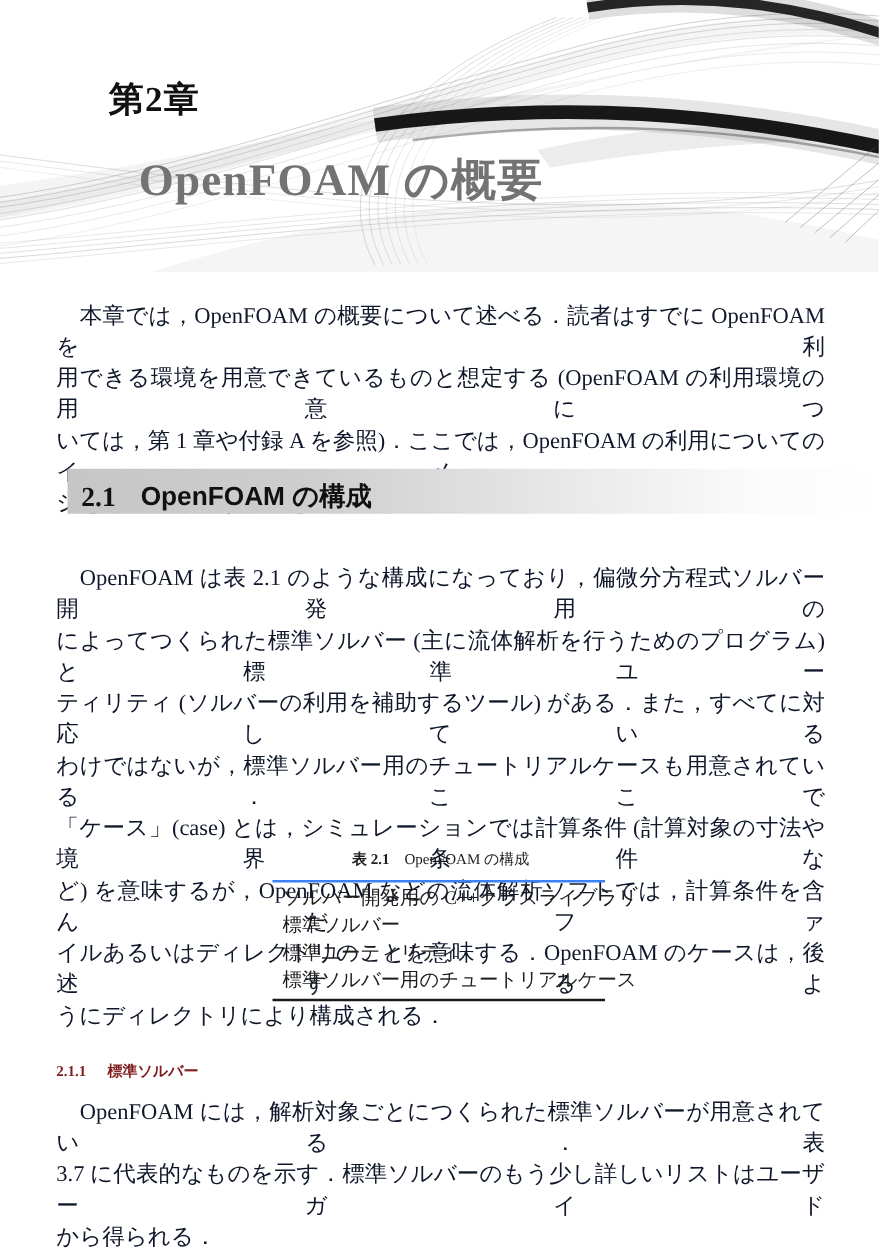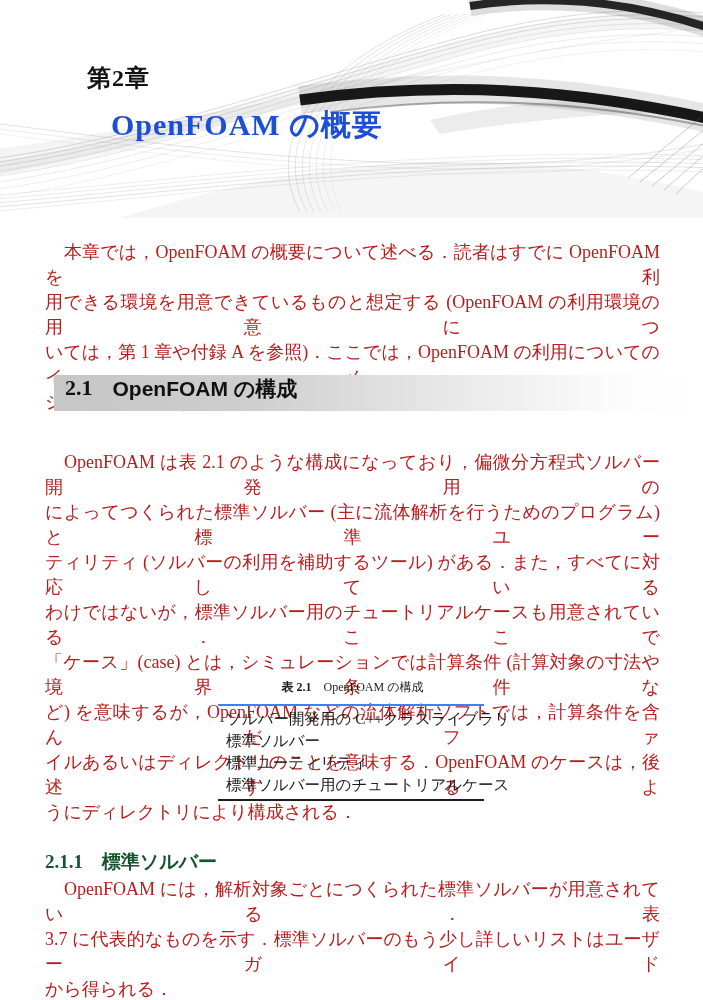--- a/index.html
+++ b/index.html
@@ -8,55 +8,55 @@
     background:#ffffff;color:#1c1c1c;
     font-family:"Liberation Serif","DejaVu Serif",serif;
   }
   [data-name]{box-sizing:border-box;}
   .abs{position:absolute;}
 
   
   .header-art{left:0;top:0;width:703px;height:218px;}
 
   
-  .chapter-label{left:87px;top:64px;font-size:24px;font-weight:bold;line-height:1.2;letter-spacing:1px;color:#111;}
-  .chapter-title{left:111px;top:108px;font-size:30px;font-weight:bold;line-height:1.15;letter-spacing:1px;color:#1d4ed8;white-space:nowrap;}
+  .chapter-label{left:87px;top:64px;font-size:28px;font-weight:bold;line-height:1.2;letter-spacing:1px;color:#111;}
+  .chapter-title{left:111px;top:124px;font-size:36px;font-weight:bold;line-height:1.15;letter-spacing:1px;color:#737373;white-space:nowrap;}
 
   
-  .para{left:45px;width:615px;font-size:18px;line-height:25px;color:#b91c1c;}
+  .para{left:45px;width:615px;font-size:18px;line-height:25px;color:#0f172a;}
   .para .jline{text-align:justify;text-align-last:justify;white-space:normal;}
   .para .jline:last-child{text-align-last:auto;}
   .para .jline:first-child{text-indent:1.05em;}
   .intro-para{top:240px;}
   .sec-para{top:450px;}
   .subsec-para{top:877px;}
 
   
   .section-bar{
     left:54px;top:375px;width:649px;height:36px;
     background:linear-gradient(to right,#c6c6c6 0%,#cecece 30%,#e9e9e9 62%,#fbfbfb 85%,#ffffff 100%);
-    display:flex;align-items:flex-start;
+    display:flex;align-items:flex-end;
   }
   .section-bar .sec-no{font-size:22px;font-weight:bold;margin-left:11px;color:#111;}
   .section-bar .sec-title{font-size:21px;font-weight:bold;margin-left:20px;color:#111;
     font-family:"Liberation Sans","DejaVu Sans",sans-serif;}
 
   
   .table-caption{left:45px;top:679px;width:615px;text-align:center;font-size:12px;color:#1c1c1c;}
   .table-caption .cap-label{font-weight:bold;}
   .table-caption .cap-text{margin-left:12px;}
   .components-table{
     left:218px;top:704px;width:266px;
     border-top:2px solid #3b82f6;border-bottom:2px solid #1a1a1a;
     padding:2px 0 3px 0;
   }
   .components-table .trow{font-size:15.5px;line-height:22px;padding-left:8px;white-space:nowrap;color:#1c1c1c;}
 
   
-  .subsection-heading{left:45px;top:849px;font-size:19px;font-weight:bold;color:#14532d;}
+  .subsection-heading{left:45px;top:849px;font-size:12px;font-weight:bold;color:#7f1d1d;}
   .subsection-heading .sub-no{font-family:"Liberation Serif","DejaVu Serif",serif;}
   .subsection-heading .sub-title{margin-left:14px;font-family:"Liberation Sans","DejaVu Sans",sans-serif;}
 </style>
 </head>
 <body data-name="book-page">
 
 <svg class="abs header-art" data-name="header-swirl-art" viewBox="0 0 703 218" xmlns="http://www.w3.org/2000/svg" aria-hidden="true">
   <defs>
     <path id="fanA" d="M-15,160 C140,140 300,80 470,35 C560,12 640,6 715,14" fill="none"></path>
     <path id="fanB" d="M-15,208 C200,190 430,158 715,168" fill="none"></path>

